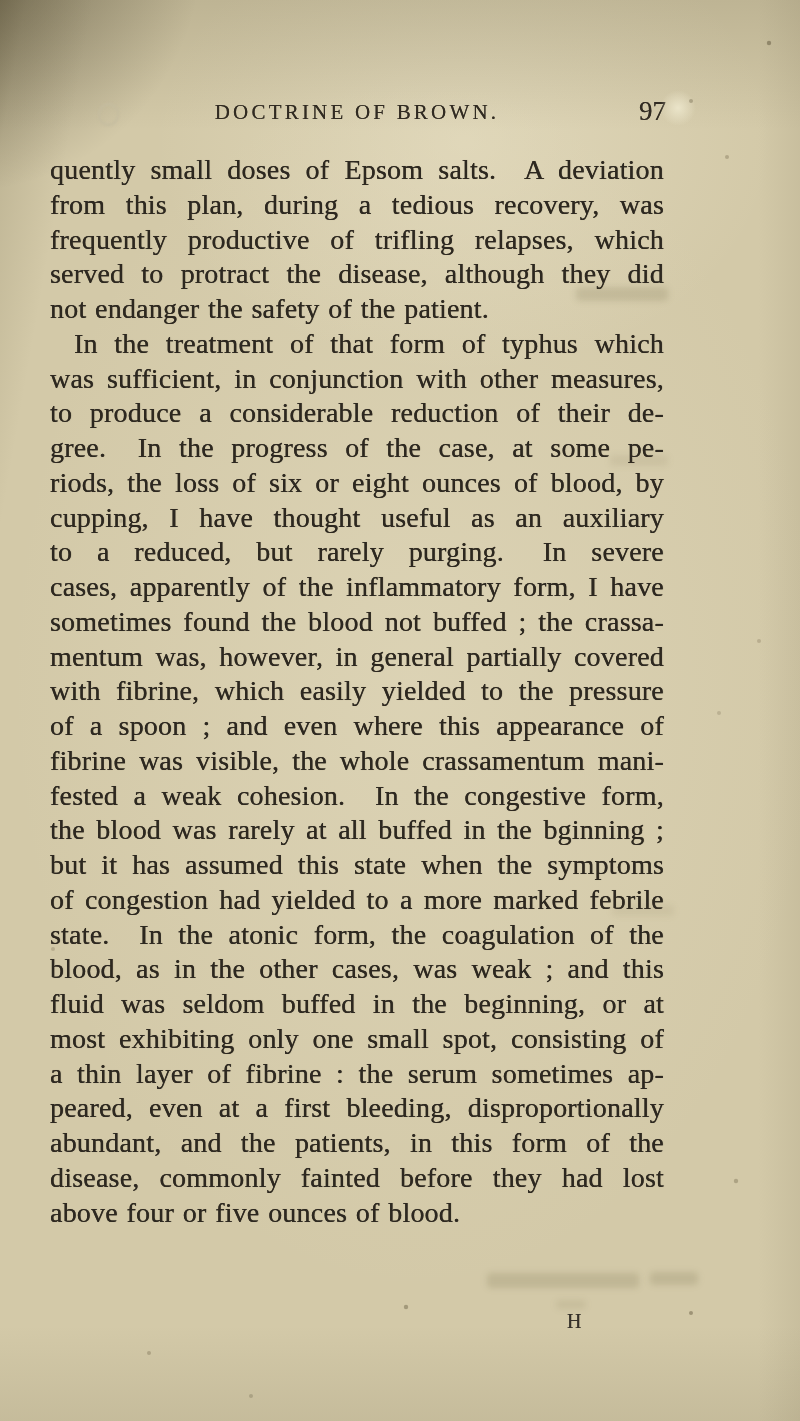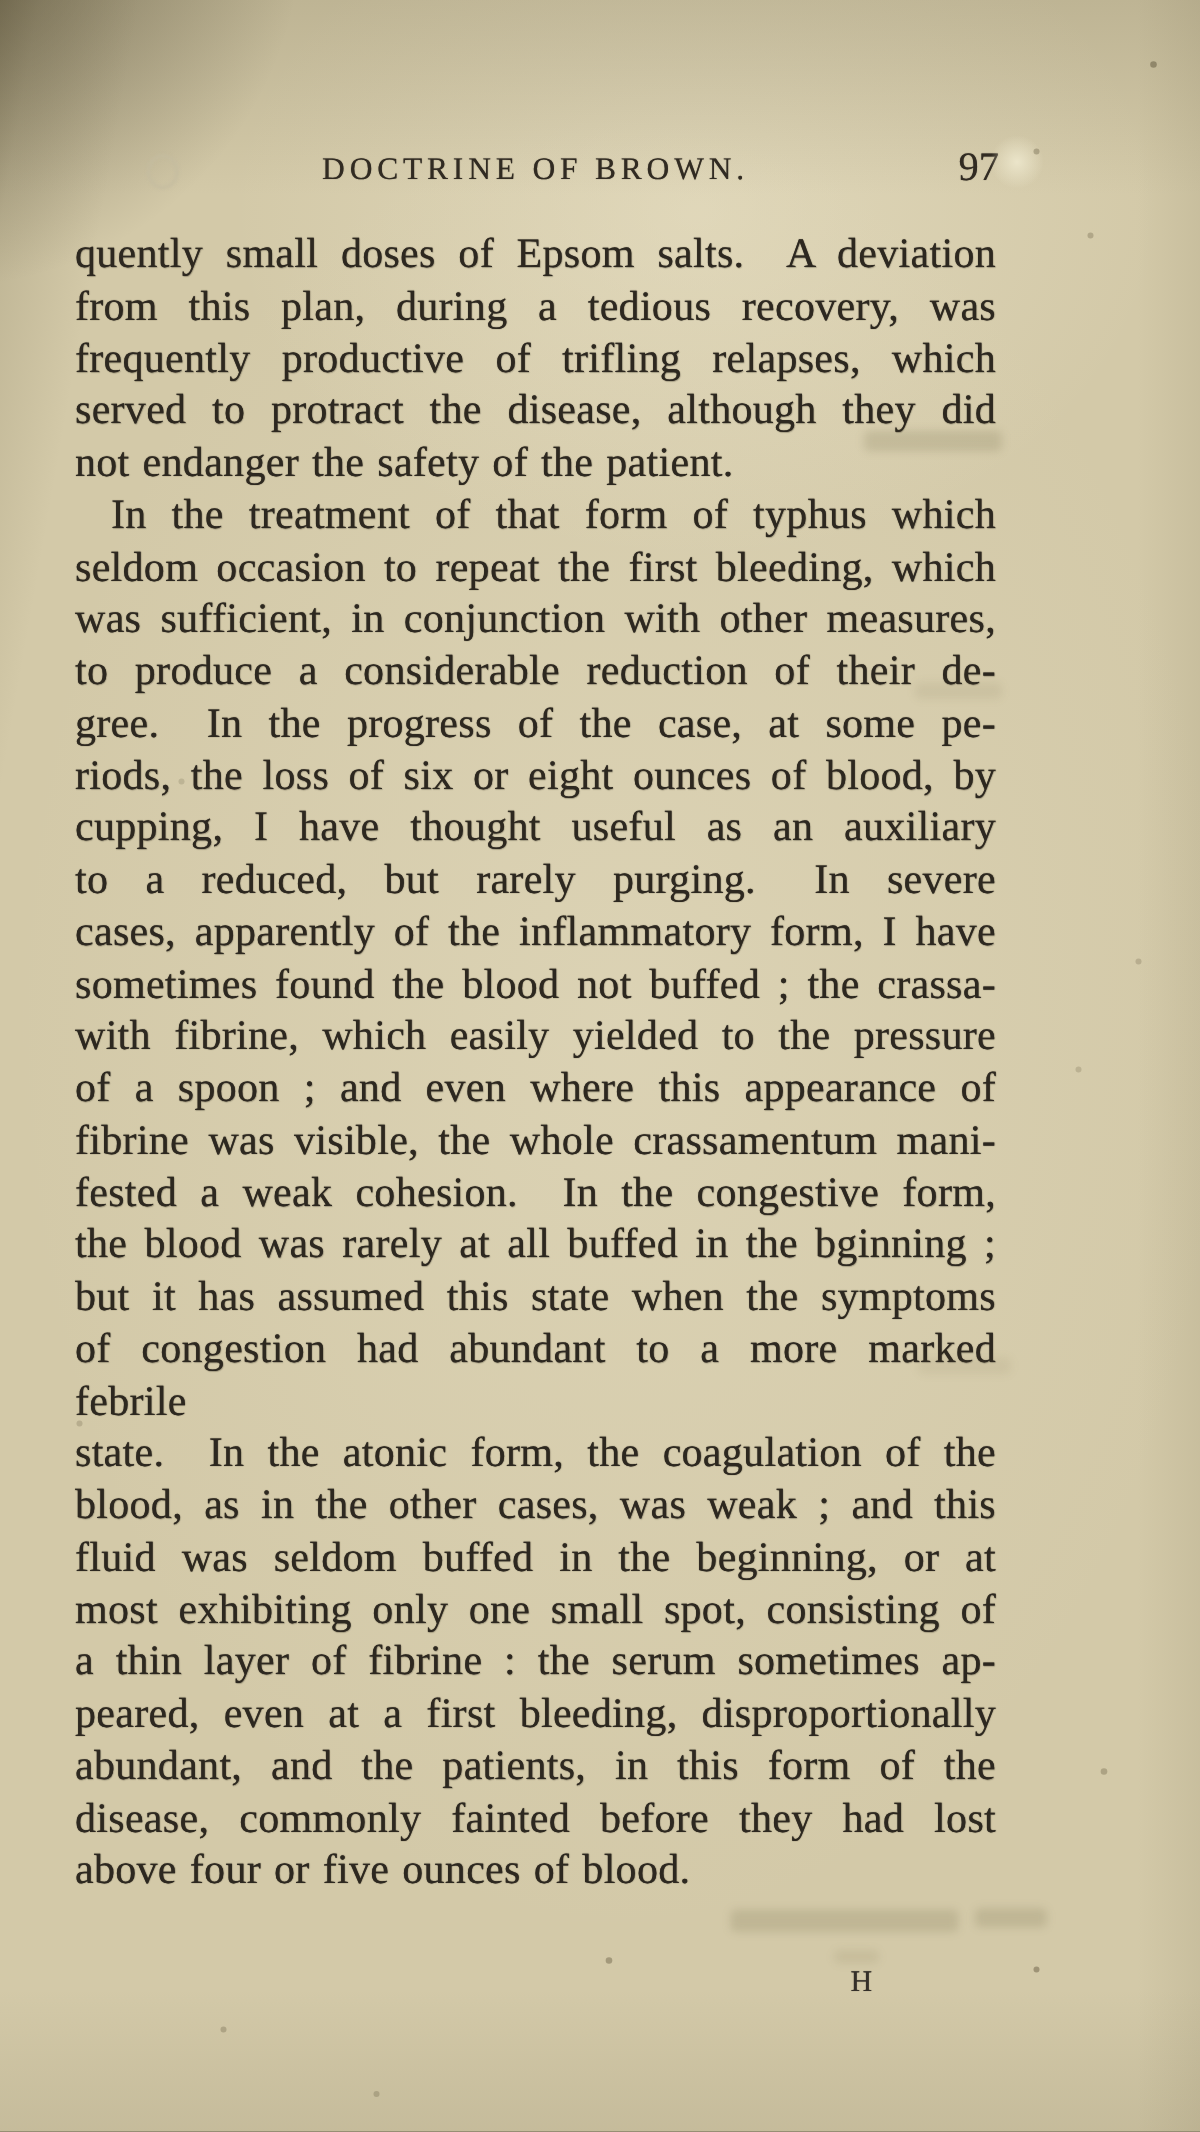--- a/index.html
+++ b/index.html
@@ -99,36 +99,36 @@
 
   <div class="page-number">97</div>
 
   <div class="body-text">
       <div class="line">quently small doses of Epsom salts.  A deviation</div>
       <div class="line">from this plan, during a tedious recovery, was</div>
       <div class="line">frequently productive of trifling relapses, which</div>
       <div class="line">served to protract the disease, although they did</div>
       <div class="line para-end">not endanger the safety of the patient.</div>
       <div class="line indent">In the treatment of that form of typhus which</div>
-      <div class="line">seldom occasion to repeat the first bleeding, which</div>
       <div class="line">was sufficient, in conjunction with other measures,</div>
       <div class="line">to produce a considerable reduction of their de-</div>
       <div class="line">gree.  In the progress of the case, at some pe-</div>
       <div class="line">riods, the loss of six or eight ounces of blood, by</div>
       <div class="line">cupping, I have thought useful as an auxiliary</div>
       <div class="line">to a reduced, but rarely purging.  In severe</div>
       <div class="line">cases, apparently of the inflammatory form, I have</div>
       <div class="line">sometimes found the blood not buffed ; the crassa-</div>
+      <div class="line">mentum was, however, in general partially covered</div>
       <div class="line">with fibrine, which easily yielded to the pressure</div>
       <div class="line">of a spoon ; and even where this appearance of</div>
       <div class="line">fibrine was visible, the whole crassamentum mani-</div>
       <div class="line">fested a weak cohesion.  In the congestive form,</div>
       <div class="line">the blood was rarely at all buffed in the bginning ;</div>
       <div class="line">but it has assumed this state when the symptoms</div>
-      <div class="line">of congestion had abundant to a more marked febrile</div>
+      <div class="line">of congestion had yielded to a more marked febrile</div>
       <div class="line">state.  In the atonic form, the coagulation of the</div>
       <div class="line">blood, as in the other cases, was weak ; and this</div>
       <div class="line">fluid was seldom buffed in the beginning, or at</div>
       <div class="line">most exhibiting only one small spot, consisting of</div>
       <div class="line">a thin layer of fibrine : the serum sometimes ap-</div>
       <div class="line">peared, even at a first bleeding, disproportionally</div>
       <div class="line">abundant, and the patients, in this form of the</div>
       <div class="line">disease, commonly fainted before they had lost</div>
       <div class="line para-end">above four or five ounces of blood.</div>
     </div>

